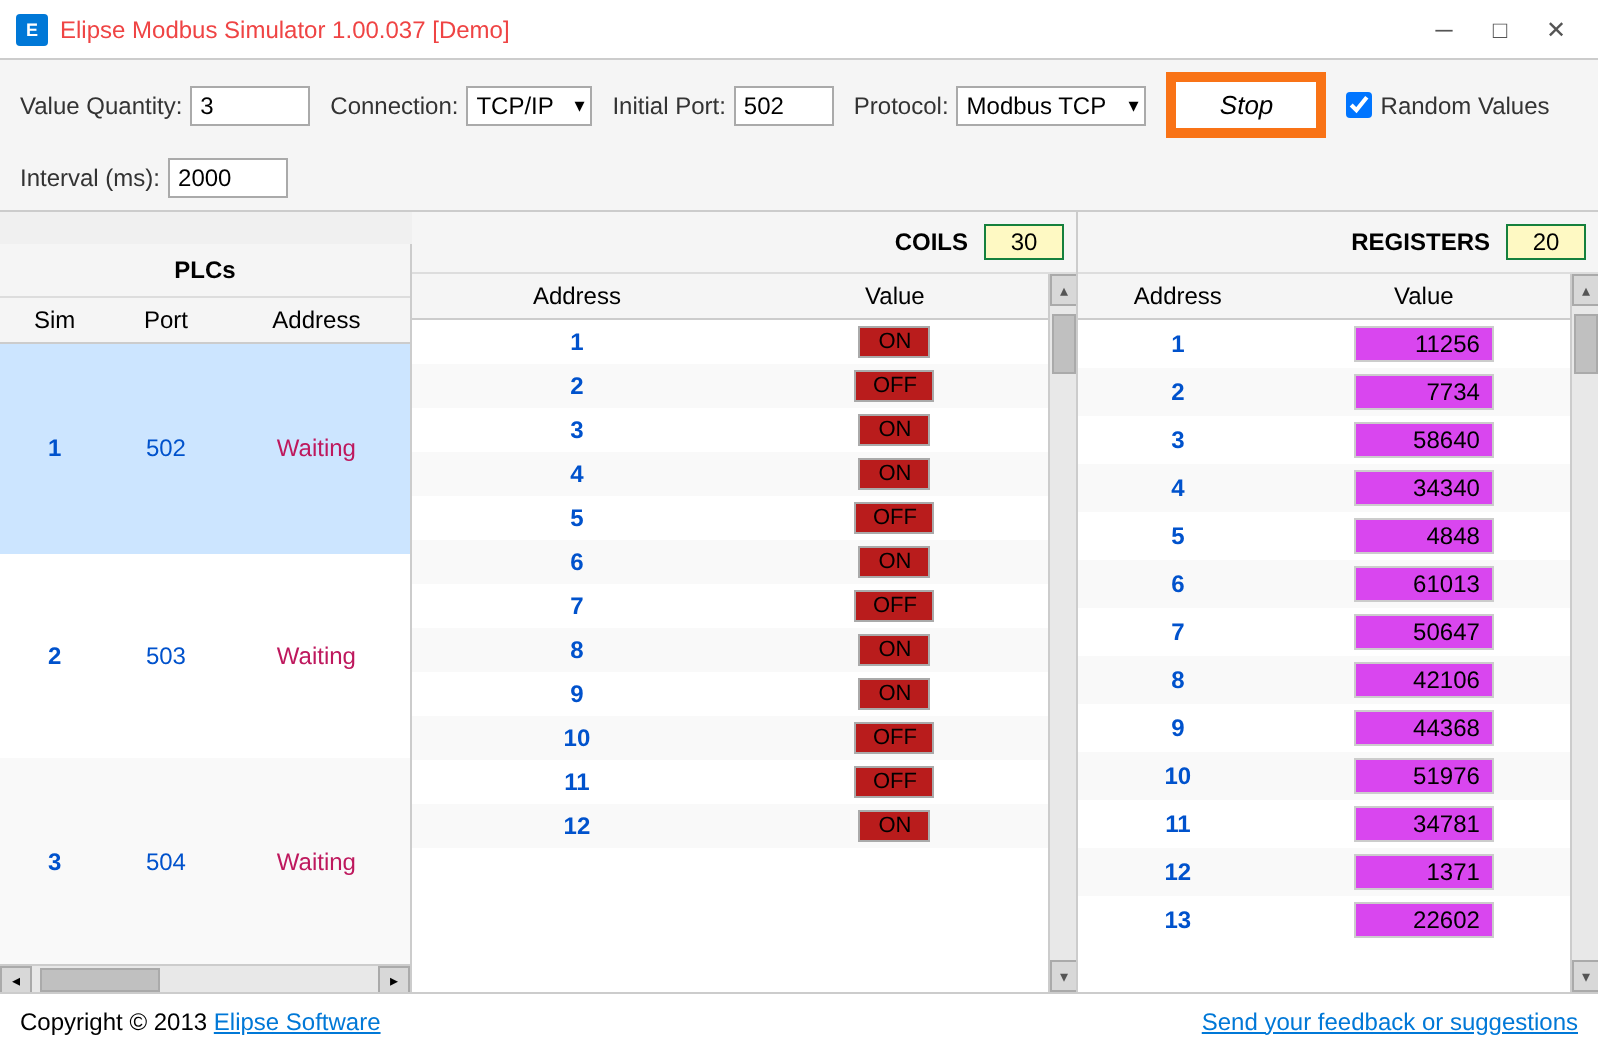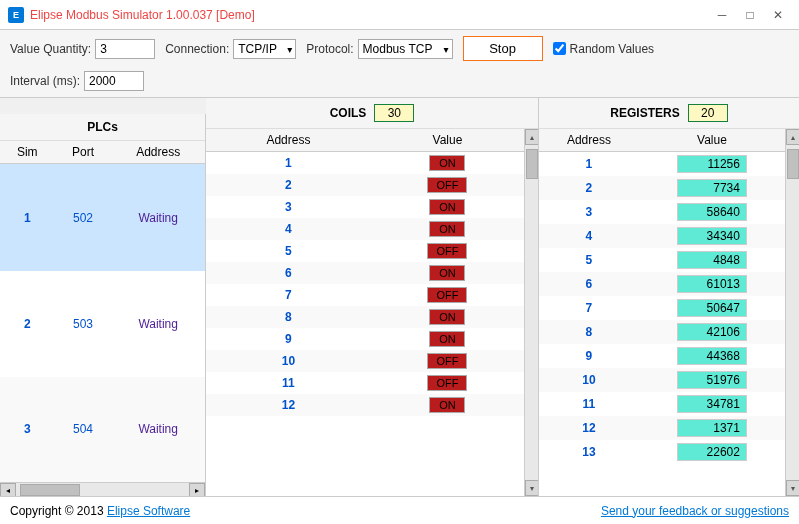--- a/index.html
+++ b/index.html
@@ -80,25 +80,26 @@
       padding: 2px 4px;
       font-size: 12px;
       width: 50px;
       background: white;
     }
     .toolbar input[type="text"].wide {
       width: 60px;
     }
     .stop-btn {
       background: white;
-      border: 1px solid #f97316;
+      border: 5px solid #f97316;
       padding: 4px 12px;
       font-size: 13px;
       cursor: pointer;
       min-width: 80px;
+      font-style: italic;
     }
     .checkbox-group {
       display: flex;
       align-items: center;
       gap: 4px;
     }
     .select-dropdown {
       border: 1px solid #aaa;
       padding: 2px 4px;
       font-size: 12px;
@@ -159,33 +160,33 @@
     }
     .plcs-table td {
       text-align: center;
       padding: 4px 6px;
       font-size: 12px;
     }
     .plcs-table tr:nth-child(odd) td { background: #f9f9f9; }
     .plcs-table tr.selected td { background: #cce5ff; }
     .plc-sim-num { color: #0052cc; font-weight: bold; }
     .plc-port { color: #0052cc; }
-    .plc-status { color: #4c1d95; }
+    .plc-status { color: #be185d; }
     
     .coils-panel {
       flex: 1;
       border-right: 1px solid #ccc;
       display: flex;
       flex-direction: column;
       background: white;
     }
     .panel-header {
       display: flex;
       align-items: center;
-      justify-content: center;
+      justify-content: flex-end;
       gap: 8px;
       padding: 6px;
       border-bottom: 1px solid #ddd;
       background: #f5f5f5;
     }
     .panel-header-title {
       font-weight: bold;
       font-size: 12px;
     }
     .panel-header-count {
@@ -220,21 +221,21 @@
       background: #b91c1c;
       padding: 1px 8px;
       font-size: 11px;
       cursor: pointer;
       min-width: 36px;
     }
     .register-value {
       border: 1px solid #ccc;
       padding: 1px 6px;
       font-size: 12px;
-      background: #5eead4;
+      background: #d946ef;
       width: 70px;
       text-align: right;
     }
     .table-with-scroll {
       display: flex;
       flex: 1;
       overflow: hidden;
     }
     .table-scroll-area {
       flex: 1;
@@ -344,20 +345,24 @@
     <label>Value Quantity:</label>
     <input type="text" class="wide" value="3" style="">
   </div>
   <div class="toolbar-group">
     <label>Connection:</label>
     <div class="select-wrapper">
       <select class="select-dropdown">
         <option>TCP/IP</option>
       </select>
     </div>
+  </div>
+  <div class="toolbar-group">
+    <label>Initial Port:</label>
+    <input type="text" value="502" style="">
   </div>
   <div class="toolbar-group">
     <label>Protocol:</label>
     <div class="select-wrapper">
       <select class="select-dropdown">
         <option>Modbus TCP</option>
       </select>
     </div>
   </div>
   <button class="stop-btn">Stop</button>

